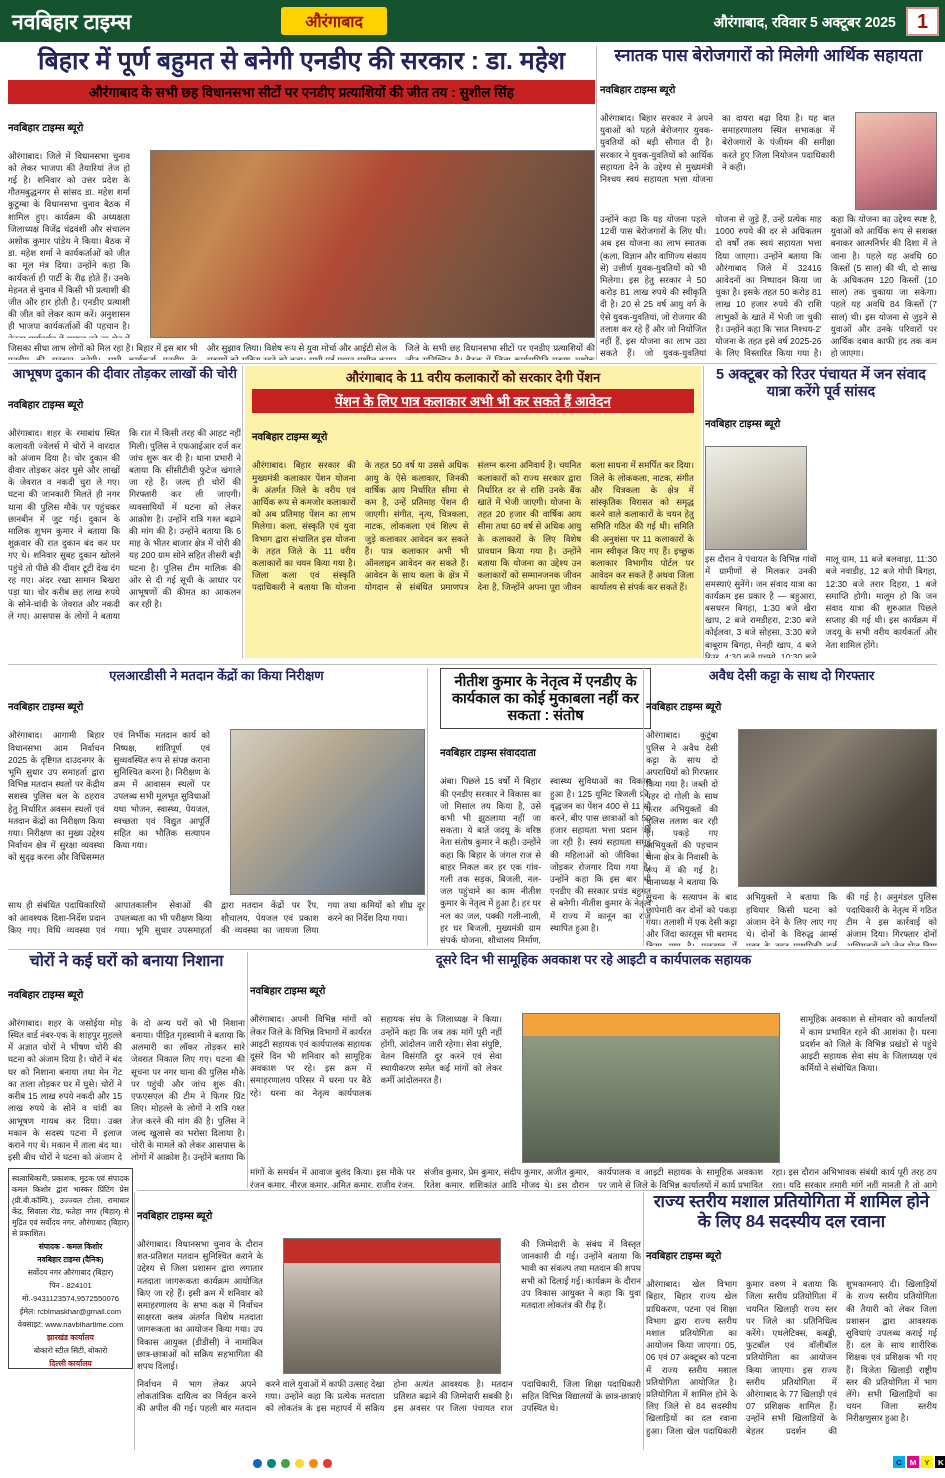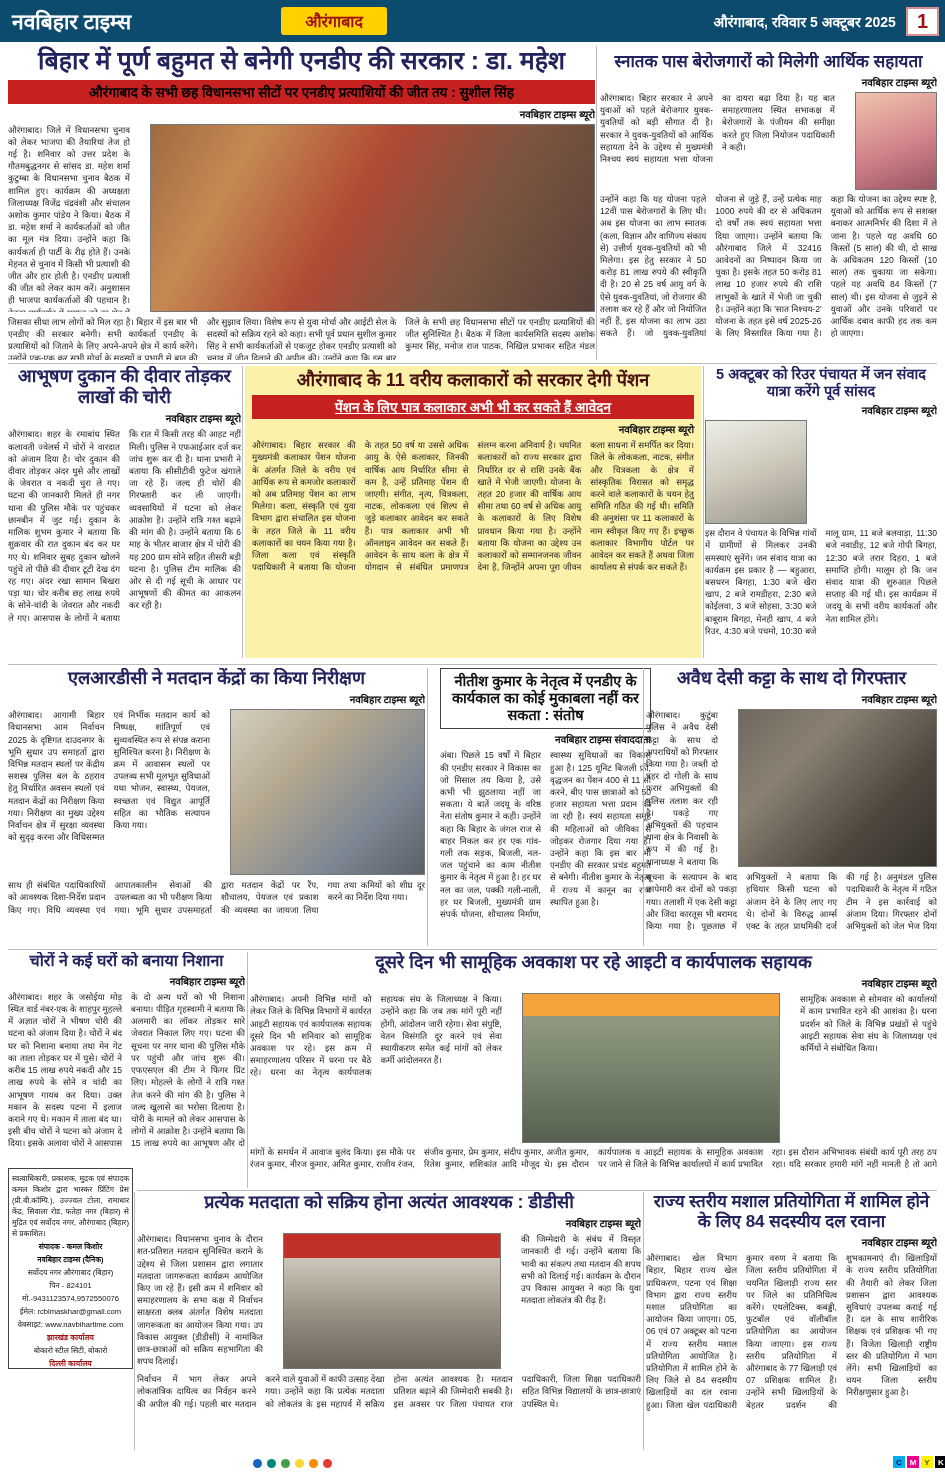--- a/index.html
+++ b/index.html
@@ -1,39 +1,39 @@
 <!DOCTYPE html>
 <html><head>
 <meta charset="utf-8">
 <style>
   *{margin:0;padding:0;box-sizing:border-box;}
   html,body{background:#dedede;}
   body{font-family:"Liberation Sans","DejaVu Sans",sans-serif;}
   .page{position:relative;width:945px;height:1478px;background:#fff;margin:0 auto;overflow:hidden;}
 
   
-  .masthead{position:absolute;left:0;top:0;width:945px;height:42px;background:#0c4a6e;display:flex;align-items:center;color:#fff;}
+  .masthead{position:absolute;left:0;top:0;width:945px;height:42px;background:#14532d;display:flex;align-items:center;color:#fff;}
   .paper-name{font-size:21px;font-weight:bold;padding-left:12px;white-space:nowrap;}
   .edition-badge{background:#ffd100;color:#9e1212;font-weight:bold;font-size:16px;padding:3px 24px;border-radius:3px;margin-left:150px;}
   .mast-right{margin-left:auto;display:flex;align-items:center;gap:10px;padding-right:6px;}
   .dateline{font-size:14px;font-weight:bold;}
   .page-number{background:#fff;color:#9e1212;font-weight:bold;font-size:20px;padding:1px 9px;border:2px solid #d98f8f;}
 
   
   .art{position:absolute;overflow:hidden;}
   .hl{color:#23235e;font-weight:bold;text-align:center;line-height:1.18;}
   .hl-xl{font-size:25px;}
-  .hl-lg{font-size:18px;text-align:center;}
+  .hl-lg{font-size:13px;text-align:center;}
   .hl-md{font-size:17px;}
   .hl-sm{font-size:14.5px;}
   .hl-box{border:1.5px solid #444;padding:4px 3px;}
   .hl-pension{color:#4a1010;}
   .band{background:#c62020;color:#000000;font-weight:bold;font-size:13.5px;text-align:center;padding:3px 2px;margin:4px 0 2px;}
   .band-yellow{color:#ffffff;text-decoration:underline;}
-  .byline{font-size:10px;font-weight:bold;text-align:right;margin:3px 0;color:#111;}
+  .byline{font-size:10px;font-weight:bold;text-align:left;margin:16px 0;color:#111;}
   .body{font-size:8.6px;line-height:1.42;text-align:justify;color:#1c1c1c;overflow:hidden;}
   .c2{column-count:2;column-gap:9px;}
   .c3{column-count:3;column-gap:9px;}
   .c4{column-count:4;column-gap:9px;}
   .row{display:flex;gap:20px;}
   .photo{border:1px solid #777;flex-shrink:0;}
 
   
   .main-photo{background:linear-gradient(120deg,#a06a42,#c58a52 20%,#b04a35 45%,#7d5540 70%,#58423a);}
   .woman-photo{background:linear-gradient(160deg,#f0c4ae,#d2838b 55%,#9b5563);}
@@ -85,21 +85,21 @@
     <h1 class="hl hl-xl">बिहार में पूर्ण बहुमत से बनेगी एनडीए की सरकार : डा. महेश</h1>
     <div class="band">औरंगाबाद के सभी छह विधानसभा सीटों पर एनडीए प्रत्याशियों की जीत तय : सुशील सिंह</div>
     <div class="byline">नवबिहार टाइम्स ब्यूरो</div>
     <div class="row" style="height:188px;">
       <div class="body" style="width:122px;height:188px;">औरंगाबाद। जिले में विधानसभा चुनाव को लेकर भाजपा की तैयारियां तेज हो गई है। शनिवार को उत्तर प्रदेश के गौतमबुद्धनगर से सांसद डा. महेश शर्मा कुटुम्बा के विधानसभा चुनाव बैठक में शामिल हुए। कार्यक्रम की अध्यक्षता जिलाध्यक्ष विजेंद्र चंद्रवंशी और संचालन अशोक कुमार पांडेय ने किया। बैठक में डा. महेश शर्मा ने कार्यकर्ताओं को जीत का मूल मंत्र दिया। उन्होंने कहा कि कार्यकर्ता ही पार्टी के रीढ़ होते हैं। उनके मेहनत से चुनाव में किसी भी प्रत्याशी की जीत और हार होती है। एनडीए प्रत्याशी की जीत को लेकर काम करें। अनुशासन ही भाजपा कार्यकर्ताओं की पहचान है। बेहतर मार्गदर्शन में समाज को हर क्षेत्र में आगे ले जाने का काम भाजपा की सरकार कर रही है।</div>
       <div class="photo main-photo" style="flex:1;height:188px;"></div>
     </div>
     <div class="body c3" style="margin-top:4px;height:52px;">जिसका सीधा लाभ लोगों को मिल रहा है। बिहार में इस बार भी एनडीए की सरकार बनेगी। सभी कार्यकर्ता एनडीए के प्रत्याशियों को जिताने के लिए अपने-अपने क्षेत्र में कार्य करेंगे। उन्होंने एक-एक कर सभी मोर्चा के सदस्यों व प्रभारी से बात की और सुझाव लिया। विशेष रूप से युवा मोर्चा और आईटी सेल के सदस्यों को सक्रिय रहने को कहा। सभी पूर्व प्रधान सुशील कुमार सिंह ने सभी कार्यकर्ताओं से एकजुट होकर एनडीए प्रत्याशी को चुनाव में जीत दिलाने की अपील की। उन्होंने कहा कि इस बार जिले के सभी छह विधानसभा सीटों पर एनडीए प्रत्याशियों की जीत सुनिश्चित है। बैठक में जिला कार्यसमिति सदस्य अशोक कुमार सिंह, मनोज राज पाठक, निखिल प्रभाकर सहित मंडल अध्यक्ष, विभिन्न मोर्चा के सभी प्रभारी, संयोजक, सदस्य और बड़ी संख्या में कार्यकर्ता मौजूद रहे।</div>
   </article>
 
-  <article class="art" style="left:600px;top:52px;width:337px;height:314px;">
+  <article class="art" style="left:600px;top:46px;width:337px;height:314px;">
     <h2 class="hl hl-md">स्नातक पास बेरोजगारों को मिलेगी आर्थिक सहायता</h2>
     <div class="byline">नवबिहार टाइम्स ब्यूरो</div>
     <div class="row">
       <div class="body c2" style="width:246px;height:98px;">औरंगाबाद। बिहार सरकार ने अपने युवाओं को पहले बेरोजगार युवक-युवतियों को बड़ी सौगात दी है। सरकार ने युवक-युवतियों को आर्थिक सहायता देने के उद्देश्य से मुख्यमंत्री निश्चय स्वयं सहायता भत्ता योजना का दायरा बढ़ा दिया है। यह बात समाहरणालय स्थित सभाकक्ष में बेरोजगारों के पंजीयन की समीक्षा करते हुए जिला नियोजन पदाधिकारी ने कही।</div>
       <div class="photo woman-photo" style="width:82px;height:98px;"></div>
     </div>
     <div class="body c3" style="margin-top:3px;height:172px;">उन्होंने कहा कि यह योजना पहले 12वीं पास बेरोजगारों के लिए थी। अब इस योजना का लाभ स्नातक (कला, विज्ञान और वाणिज्य संकाय से) उत्तीर्ण युवक-युवतियों को भी मिलेगा। इस हेतु सरकार ने 50 करोड़ 81 लाख रुपये की स्वीकृति दी है। 20 से 25 वर्ष आयु वर्ग के ऐसे युवक-युवतियां, जो रोजगार की तलाश कर रहे हैं और जो नियोजित नहीं हैं, इस योजना का लाभ उठा सकते हैं। जो युवक-युवतियां योजना से जुड़े हैं, उन्हें प्रत्येक माह 1000 रुपये की दर से अधिकतम दो वर्षों तक स्वयं सहायता भत्ता दिया जाएगा। उन्होंने बताया कि औरंगाबाद जिले में 32416 आवेदनों का निष्पादन किया जा चुका है। इसके तहत 50 करोड़ 81 लाख 10 हजार रुपये की राशि लाभुकों के खाते में भेजी जा चुकी है। उन्होंने कहा कि 'सात निश्चय-2' योजना के तहत इसे वर्ष 2025-26 के लिए विस्तारित किया गया है। कहा कि योजना का उद्देश्य स्पष्ट है, युवाओं को आर्थिक रूप से सशक्त बनाकर आत्मनिर्भर की दिशा में ले जाना है। पहले यह अवधि 60 किस्तों (5 साल) की थी, दो साख के अधिकतम 120 किस्तों (10 साल) तक चुकाया जा सकेगा। पहले यह अवधि 84 किस्तों (7 साल) थी। इस योजना से जुड़ने से युवाओं और उनके परिवारों पर आर्थिक दबाव काफी हद तक कम हो जाएगा।</div>
   </article>
 
   <article class="art" style="left:8px;top:366px;width:233px;height:292px;">
@@ -176,21 +176,20 @@
     <div class="own-line own-center">मो.-9431123574,9572550076</div>
     <div class="own-line own-center">ईमेल: rcblmaskhar@gmail.com</div>
     <div class="own-line own-center">वेबसाइट: www.navbihartime.com</div>
     <div class="own-line own-center own-bold own-red">झारखंड कार्यालय</div>
     <div class="own-line own-center">बोकारो स्टील सिटी, बोकारो</div>
     <div class="own-line own-center own-bold own-red">दिल्ली कार्यालय</div>
     <div class="own-line own-center">मो. 09818366269</div>
   </div>
 
   <article class="art" style="left:137px;top:1192px;width:504px;height:258px;">
-    <h2 class="hl hl-lg">प्रत्येक मतदाता को सक्रिय होना अत्यंत आवश्यक : डीडीसी</h2>
     <div class="byline">नवबिहार टाइम्स ब्यूरो</div>
     <div class="row">
       <div class="body" style="width:126px;height:136px;">औरंगाबाद। विधानसभा चुनाव के दौरान शत-प्रतिशत मतदान सुनिश्चित कराने के उद्देश्य से जिला प्रशासन द्वारा लगातार मतदाता जागरूकता कार्यक्रम आयोजित किए जा रहे हैं। इसी क्रम में शनिवार को समाहरणालय के सभा कक्ष में निर्वाचन साक्षरता क्लब अंतर्गत विशेष मतदाता जागरूकता का आयोजन किया गया। उप विकास आयुक्त (डीडीसी) ने नामांकित छात्र-छात्राओं को सक्रिय सहभागिता की शपथ दिलाई।</div>
       <div class="photo ddc-photo" style="width:218px;height:136px;"></div>
       <div class="body" style="flex:1;height:136px;">की जिम्मेदारी के संबंध में विस्तृत जानकारी दी गई। उन्होंने बताया कि भावी का संकल्प तथा मतदान की शपथ सभी को दिलाई गई। कार्यक्रम के दौरान उप विकास आयुक्त ने कहा कि युवा मतदाता लोकतंत्र की रीढ़ हैं।</div>
     </div>
     <div class="body c4" style="margin-top:4px;height:62px;">निर्वाचन में भाग लेकर अपने लोकतांत्रिक दायित्व का निर्वहन करने की अपील की गई। पहली बार मतदान करने वाले युवाओं में काफी उत्साह देखा गया। उन्होंने कहा कि प्रत्येक मतदाता को लोकतंत्र के इस महापर्व में सक्रिय होना अत्यंत आवश्यक है। मतदान प्रतिशत बढ़ाने की जिम्मेदारी सबकी है। इस अवसर पर जिला पंचायत राज पदाधिकारी, जिला शिक्षा पदाधिकारी सहित विभिन्न विद्यालयों के छात्र-छात्राएं उपस्थित थे।</div>
   </article>
 
   <article class="art" style="left:646px;top:1192px;width:291px;height:258px;">

